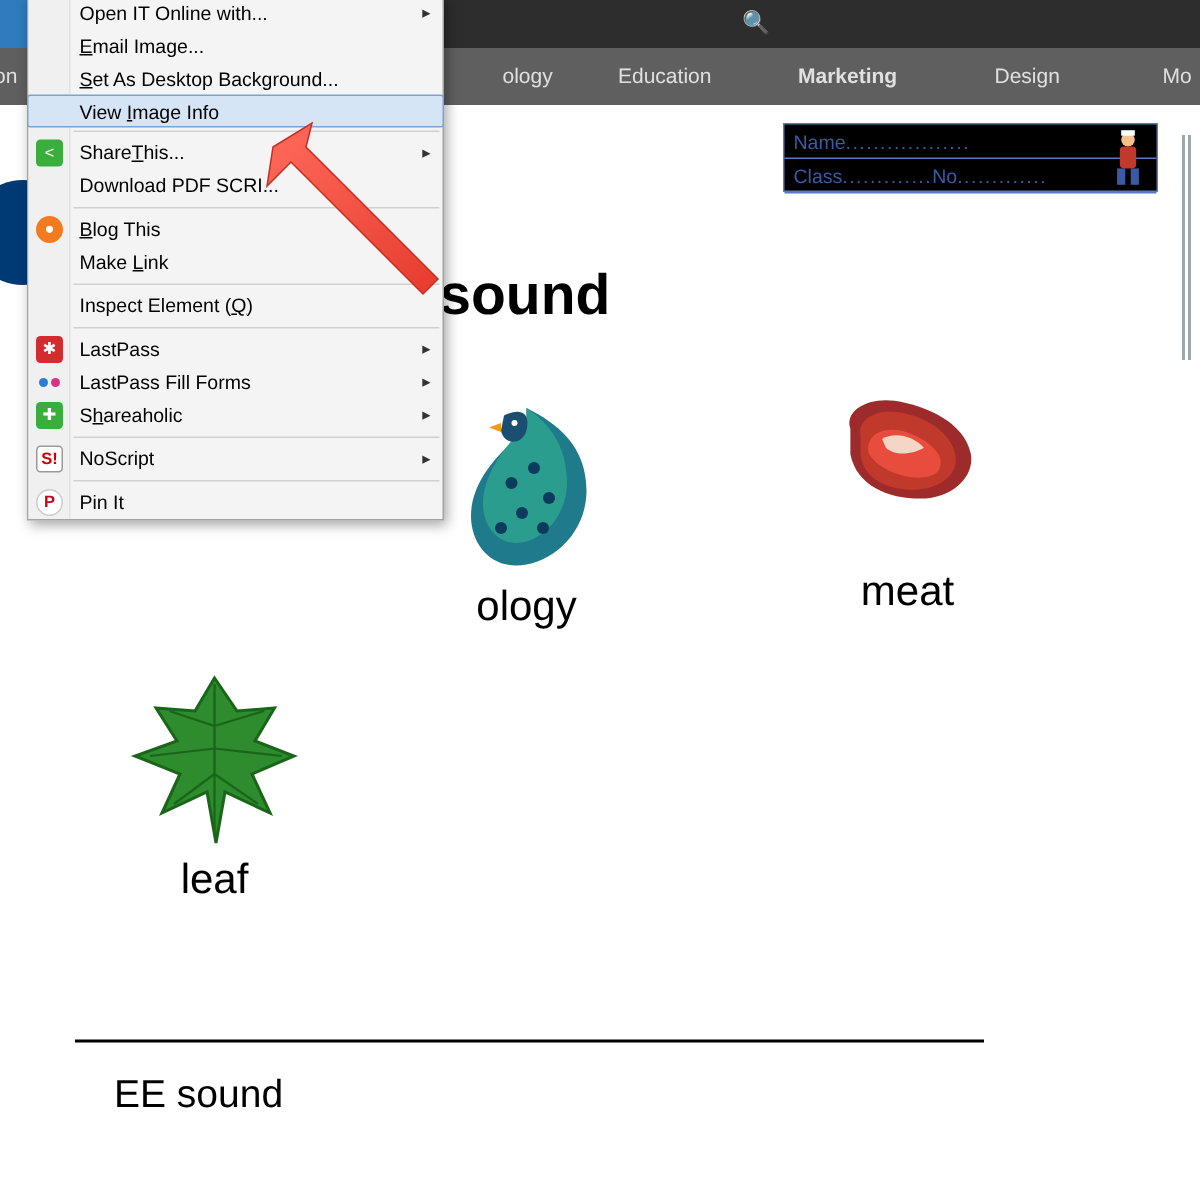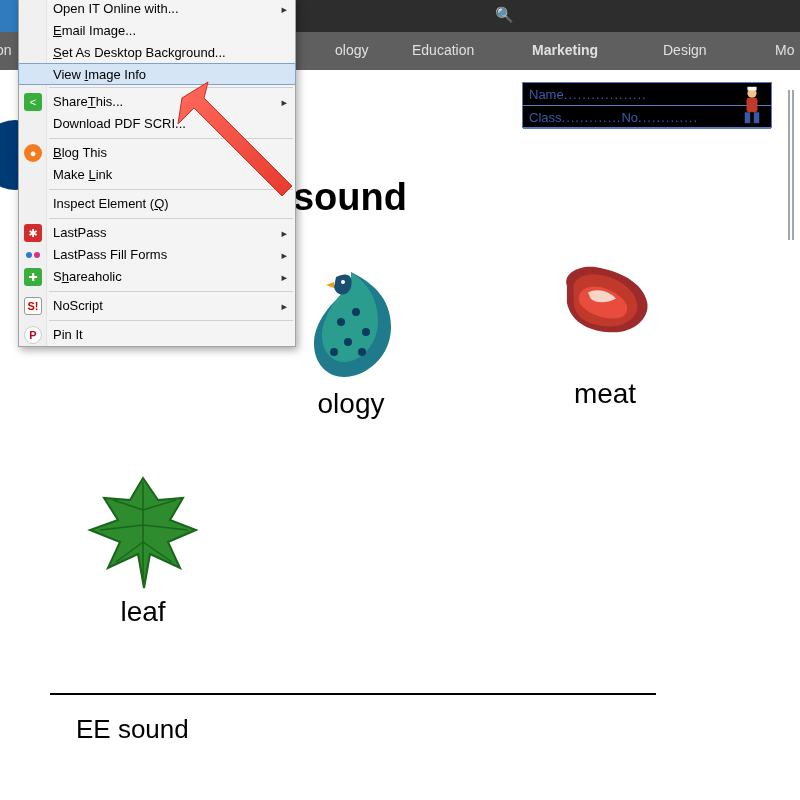--- a/index.html
+++ b/index.html
@@ -40,21 +40,21 @@
   
   .heading { position: absolute; left: 200px; top: 176px; font-size: 38px; font-weight: 700; color: #000; }
 
   
   .img-box { position: absolute; width: 150px; text-align: center; }
   .img-box .pic { width: 110px; height: 120px; margin: 0 auto; }
   .img-box .cap { font-size: 28px; margin-top: 6px; color: #000; }
 
   .peacock { left: 276px; top: 262px; }
   .meat    { left: 530px; top: 252px; }
-  .leaf    { left: 58px;  top: 470px; width: 170px; }
+  .leaf    { left: 58px;  top: 444px; width: 170px; }
   .seal    { left: 252px; top: 470px; width: 180px; }
 
   .hr-line { position: absolute; left: 50px; top: 693px; width: 606px; border-top: 2px solid #000; }
   .subheading { position: absolute; left: 76px; top: 714px; font-size: 26px; font-weight: 400; color: #000; }
 
   
   .logo-circle { position: absolute; left: -20px; top: 120px; width: 70px; height: 70px; border-radius: 50%; background: #003a75; }
 
   
   .ctx { position: absolute; left: 18px; top: -3px; width: 278px; background: #f4f4f4; border: 1px solid #a3a3a3; box-shadow: 2px 3px 8px rgba(0,0,0,.35); font-size: 13px; color: #000; z-index: 50; }

